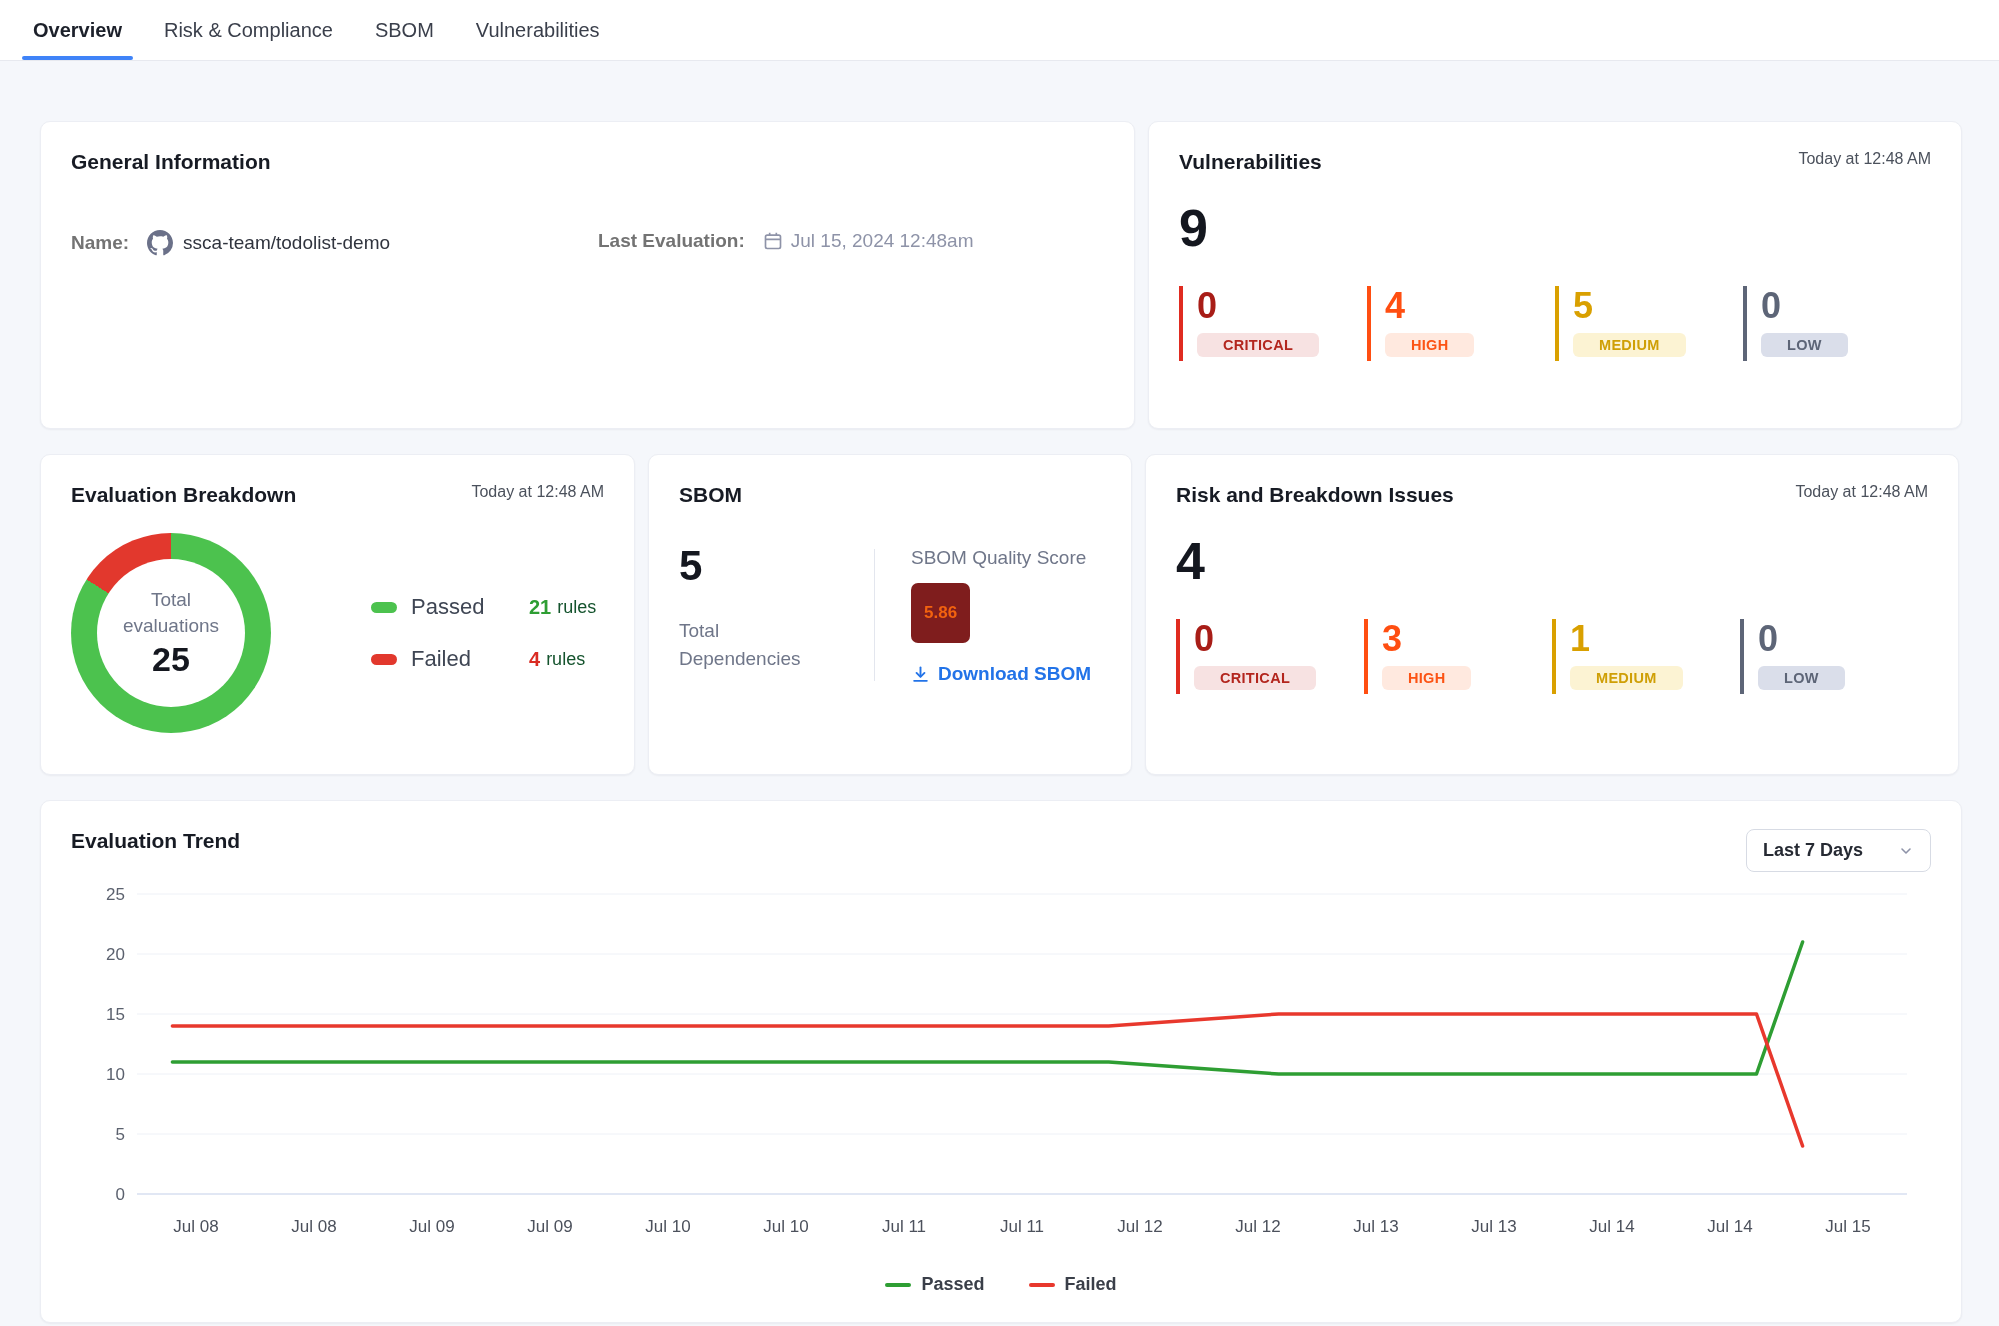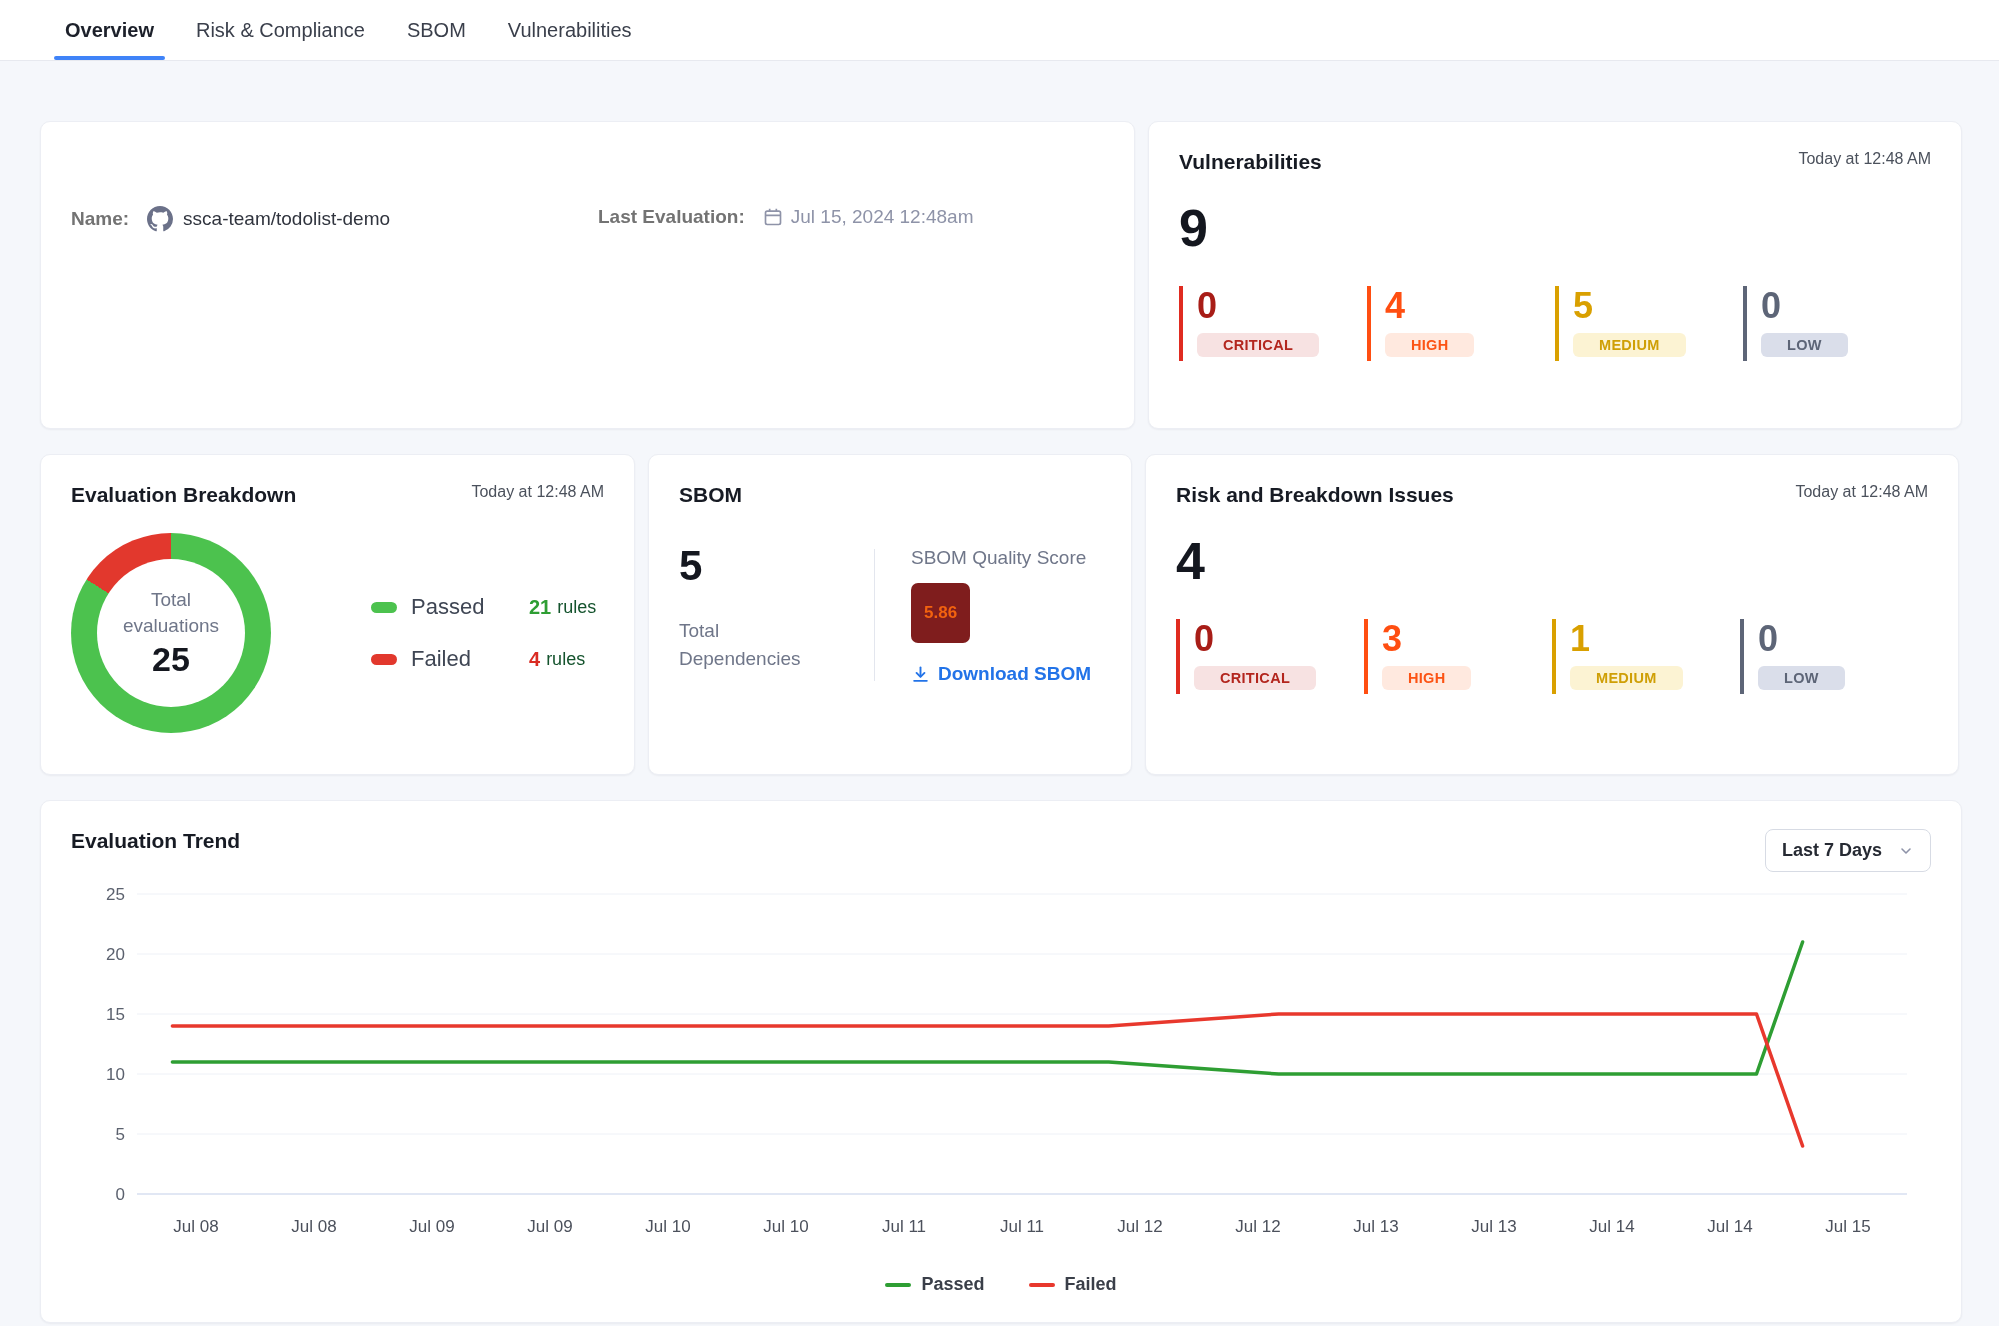--- a/index.html
+++ b/index.html
@@ -4,21 +4,21 @@
 <style>
   * { margin:0; padding:0; box-sizing:border-box; }
   html,body { width:1999px; height:1326px; }
   body {
     font-family:"Liberation Sans","DejaVu Sans",sans-serif;
     background:#f5f7fb; color:#171b24; overflow:hidden;
   }
   
   .tabbar {
     height:61px; background:#ffffff; border-bottom:1px solid #e7e9ef;
-    display:flex; align-items:stretch; padding-left:44px;
+    display:flex; align-items:stretch; padding-left:12px;
   }
   .tab {
     position:relative; display:flex; align-items:center;
     padding:0 21px; font-size:20px; color:#3a3f4b; cursor:pointer;
   }
   .tab.active { font-weight:700; color:#1c202a; }
   .tab.active::after {
     content:""; position:absolute; left:10px; right:10px; bottom:0;
     height:4px; border-radius:3px; background:#3f83f8;
   }
@@ -84,21 +84,21 @@
     display:inline-block; margin-top:14px; padding:20px 13px; border-radius:7px;
     background:#7f1d1d; color:#f2620f; font-weight:700; font-size:17px;
   }
   .download-link {
     display:flex; align-items:center; margin-top:20px; color:#2273e8;
     font-size:19px; font-weight:700; cursor:pointer; text-decoration:none;
   }
   .dl-icon { width:19px; height:19px; margin-right:8px; }
   
   .range-select {
-    display:flex; align-items:center; gap:16px; border:1px solid #d7dbe4;
+    display:flex; align-items:center; gap:35px; border:1px solid #d7dbe4;
     border-radius:8px; padding:10px 16px; background:#fff; cursor:pointer;
   }
   .range-label { font-size:18px; font-weight:600; color:#262a33; }
   .chev-icon { width:16px; height:16px; color:#8e93a8; }
   .trend-chart-wrap { margin-top:6px; }
   .trend-legend { display:flex; justify-content:center; gap:44px; margin-top:10px; }
   .tl-item { display:flex; align-items:center; gap:10px; }
   .tl-dash { width:26px; height:4px; border-radius:2px; }
   .tl-name { font-size:18px; font-weight:700; color:#3a3f49; }
 </style>
@@ -118,20 +118,23 @@
   <div class="tab">
       <span>Vulnerabilities</span>
     </div>
 </nav>
 
 <main>
 
   <section class="row row1">
 
     <article class="card">
+      <div class="card-header">
+        <h2 class="card-title">General Information</h2>
+      </div>
       <div class="info-rows info-rel">
         <div class="info-line info-rel">
           <span class="info-label">Name:</span>
           <span class="gh-icon">
             <svg viewBox="0 0 16 16" width="26" height="26" fill="currentColor">
                 <path d="M8 0C3.58 0 0 3.58 0 8c0 3.54 2.29 6.53 5.47 7.59.4.07.55-.17.55-.38 0-.19-.01-.82-.01-1.49-2.01.37-2.53-.49-2.69-.94-.09-.23-.48-.94-.82-1.13-.28-.15-.68-.52-.01-.53.63-.01 1.08.58 1.23.82.72 1.21 1.87.87 2.33.66.07-.52.28-.87.51-1.07-1.78-.2-3.64-.89-3.64-3.95 0-.87.31-1.59.82-2.15-.08-.2-.36-1.02.08-2.12 0 0 .67-.21 2.2.82a7.5 7.5 0 0 1 2-.27c.68 0 1.36.09 2 .27 1.53-1.04 2.2-.82 2.2-.82.44 1.1.16 1.92.08 2.12.51.56.82 1.27.82 2.15 0 3.07-1.87 3.75-3.65 3.95.29.25.54.73.54 1.48 0 1.07-.01 1.93-.01 2.2 0 .21.15.46.55.38A8.01 8.01 0 0 0 16 8c0-4.42-3.58-8-8-8z"></path>
               </svg>
           </span>
           <span class="info-value">ssca-team/todolist-demo</span>
           <span class="last-eval">

